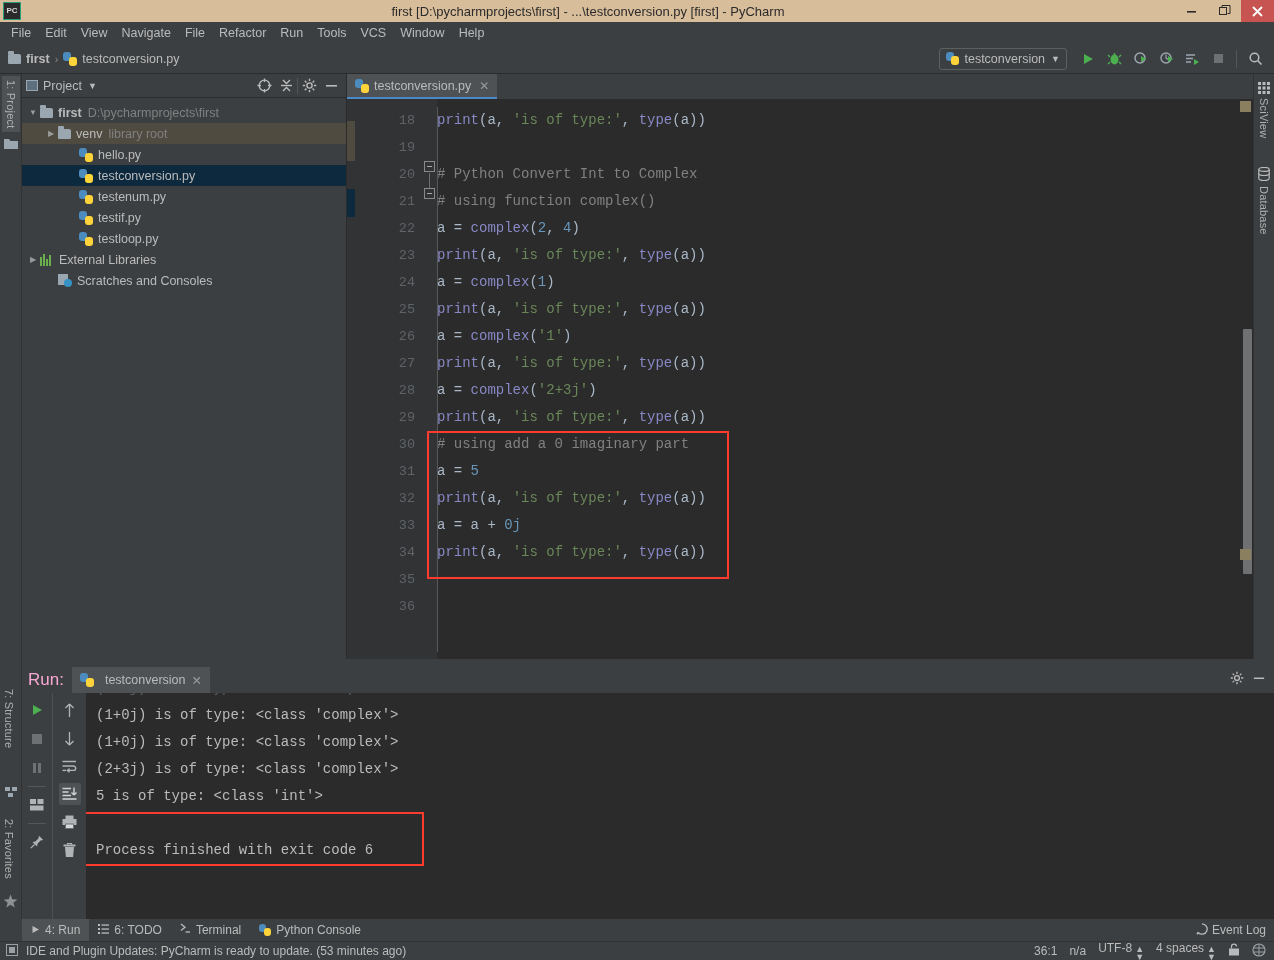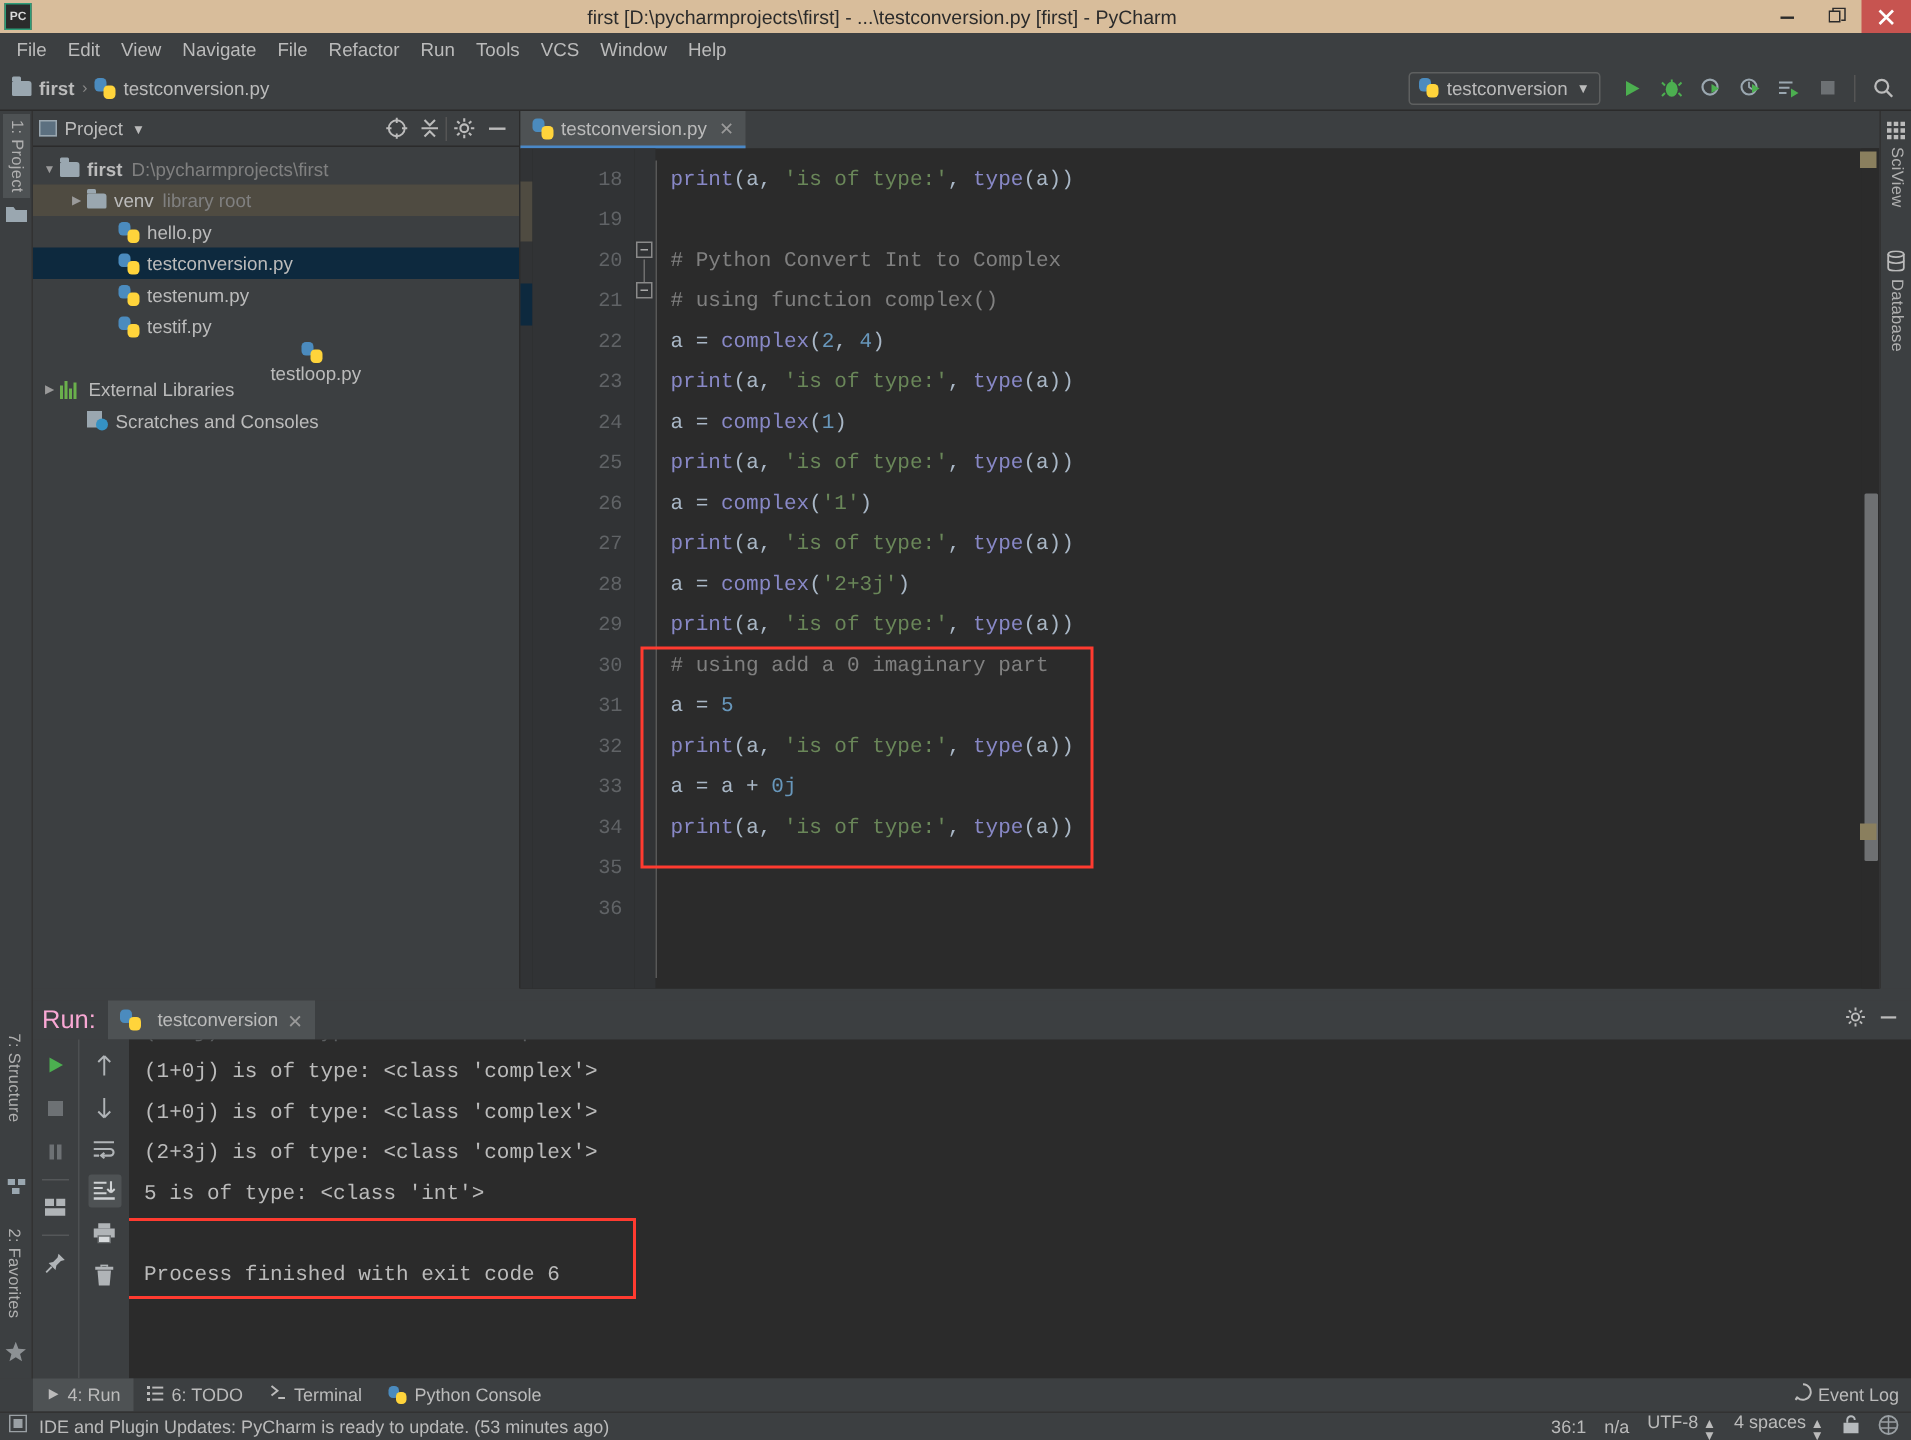--- a/index.html
+++ b/index.html
@@ -144,21 +144,21 @@
   }
   .fold-marker {
     position:absolute; width:11px; height:11px; border:1px solid #8a8a8a;
     background:#313335;
   }
   .fold-marker::after {
     content:''; position:absolute; left:2px; top:4px; width:5px; height:1px; background:#a9a9a9;
   }
   .fold-line { position:absolute; left:6px; width:1px; background:#6e6e6e; }
   .code {
-    flex:1; padding-top:8px; padding-left:10px; position:relative;
+    flex:1; padding-top:8px; padding-left:0; position:relative;
     font-family:"Liberation Mono", monospace; font-size:14px;
   }
   .cline { height:27px; line-height:27px; white-space:pre; }
   .indentline { position:absolute; left:0px; top:8px; width:1px; background:#585858; }
   .k-fn { color:#8888c6; }
   .k-str { color:#6a8759; }
   .k-num { color:#6897bb; }
   .k-cmt { color:#808080; }
   .k-txt { color:#a9b7c6; }
   .k-builtin { color:#8888c6; }
@@ -428,21 +428,21 @@
       </div>
 
       <div class="trow" style="padding-left:57px;">
         <span class="py-ico">
             <i></i>
             <b></b>
           </span>
         <span class="tlabel">testif.py</span>
       </div>
 
-      <div class="trow" style="padding-left:57px;flex-direction:column;">
+      <div class="trow" style="padding-left:57px;">
         <span class="py-ico">
             <i></i>
             <b></b>
           </span>
         <span class="tlabel">testloop.py</span>
       </div>
 
       <div class="trow" style="padding-left:4px;">
         <span class="tri">▶</span>
         <span class="lib-ico">

